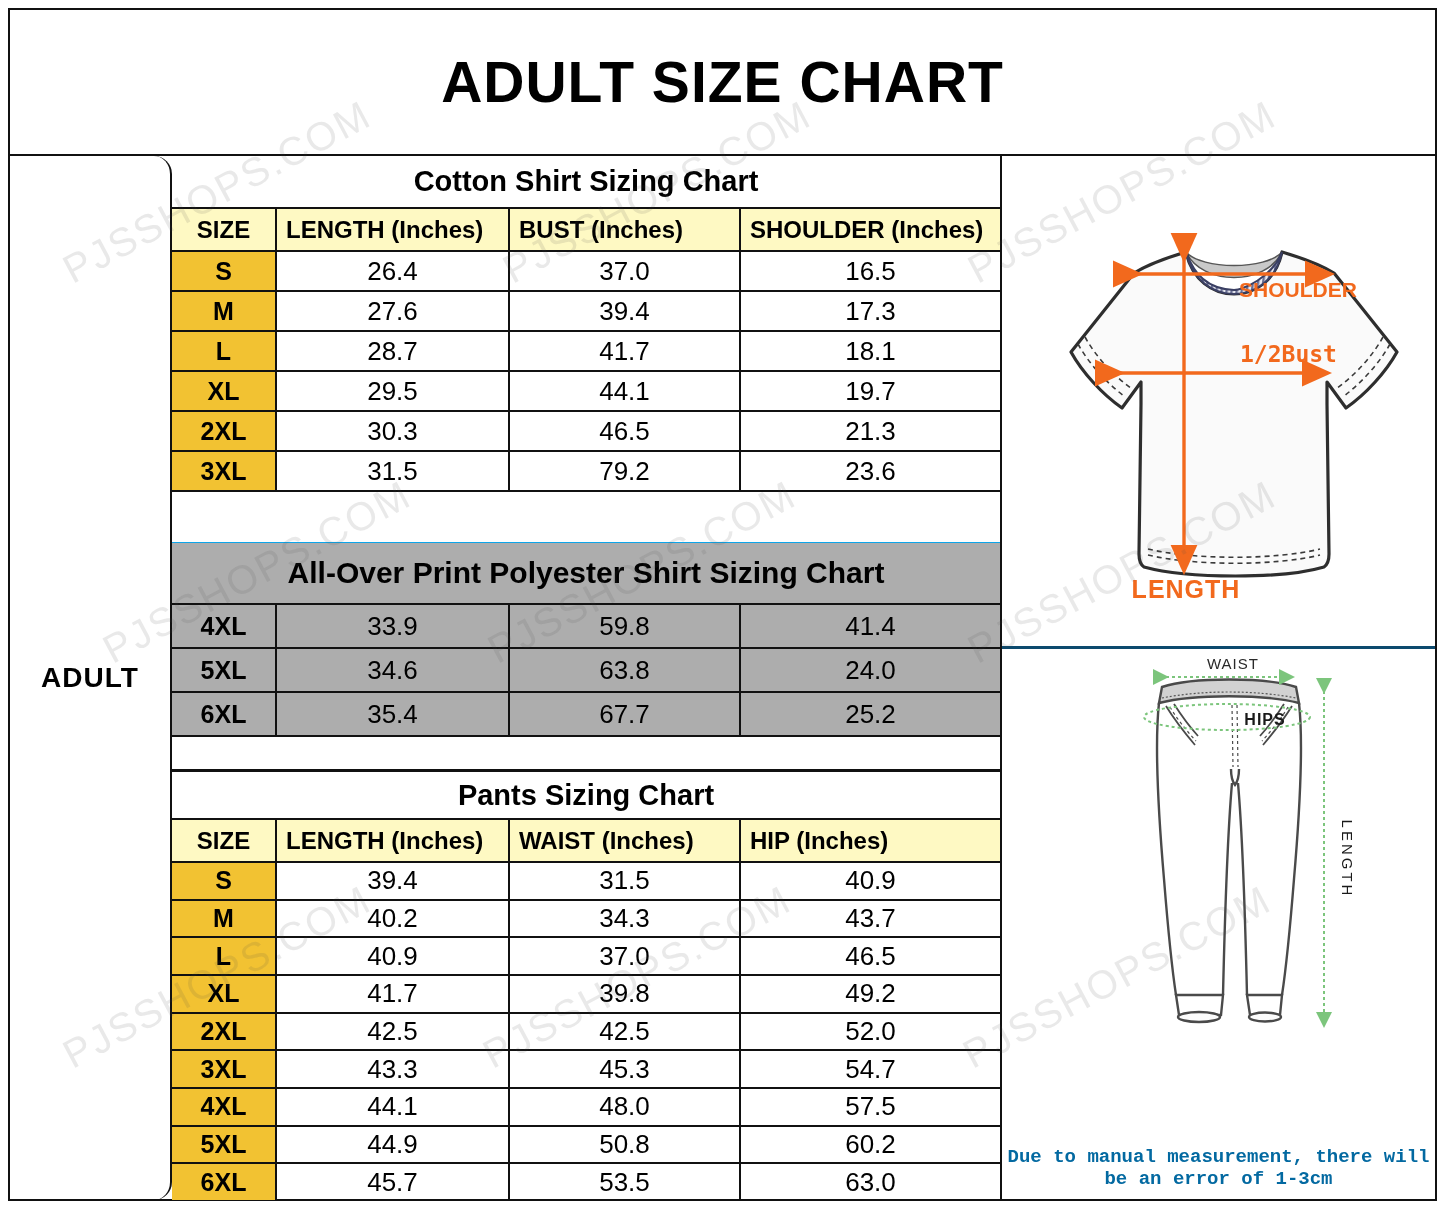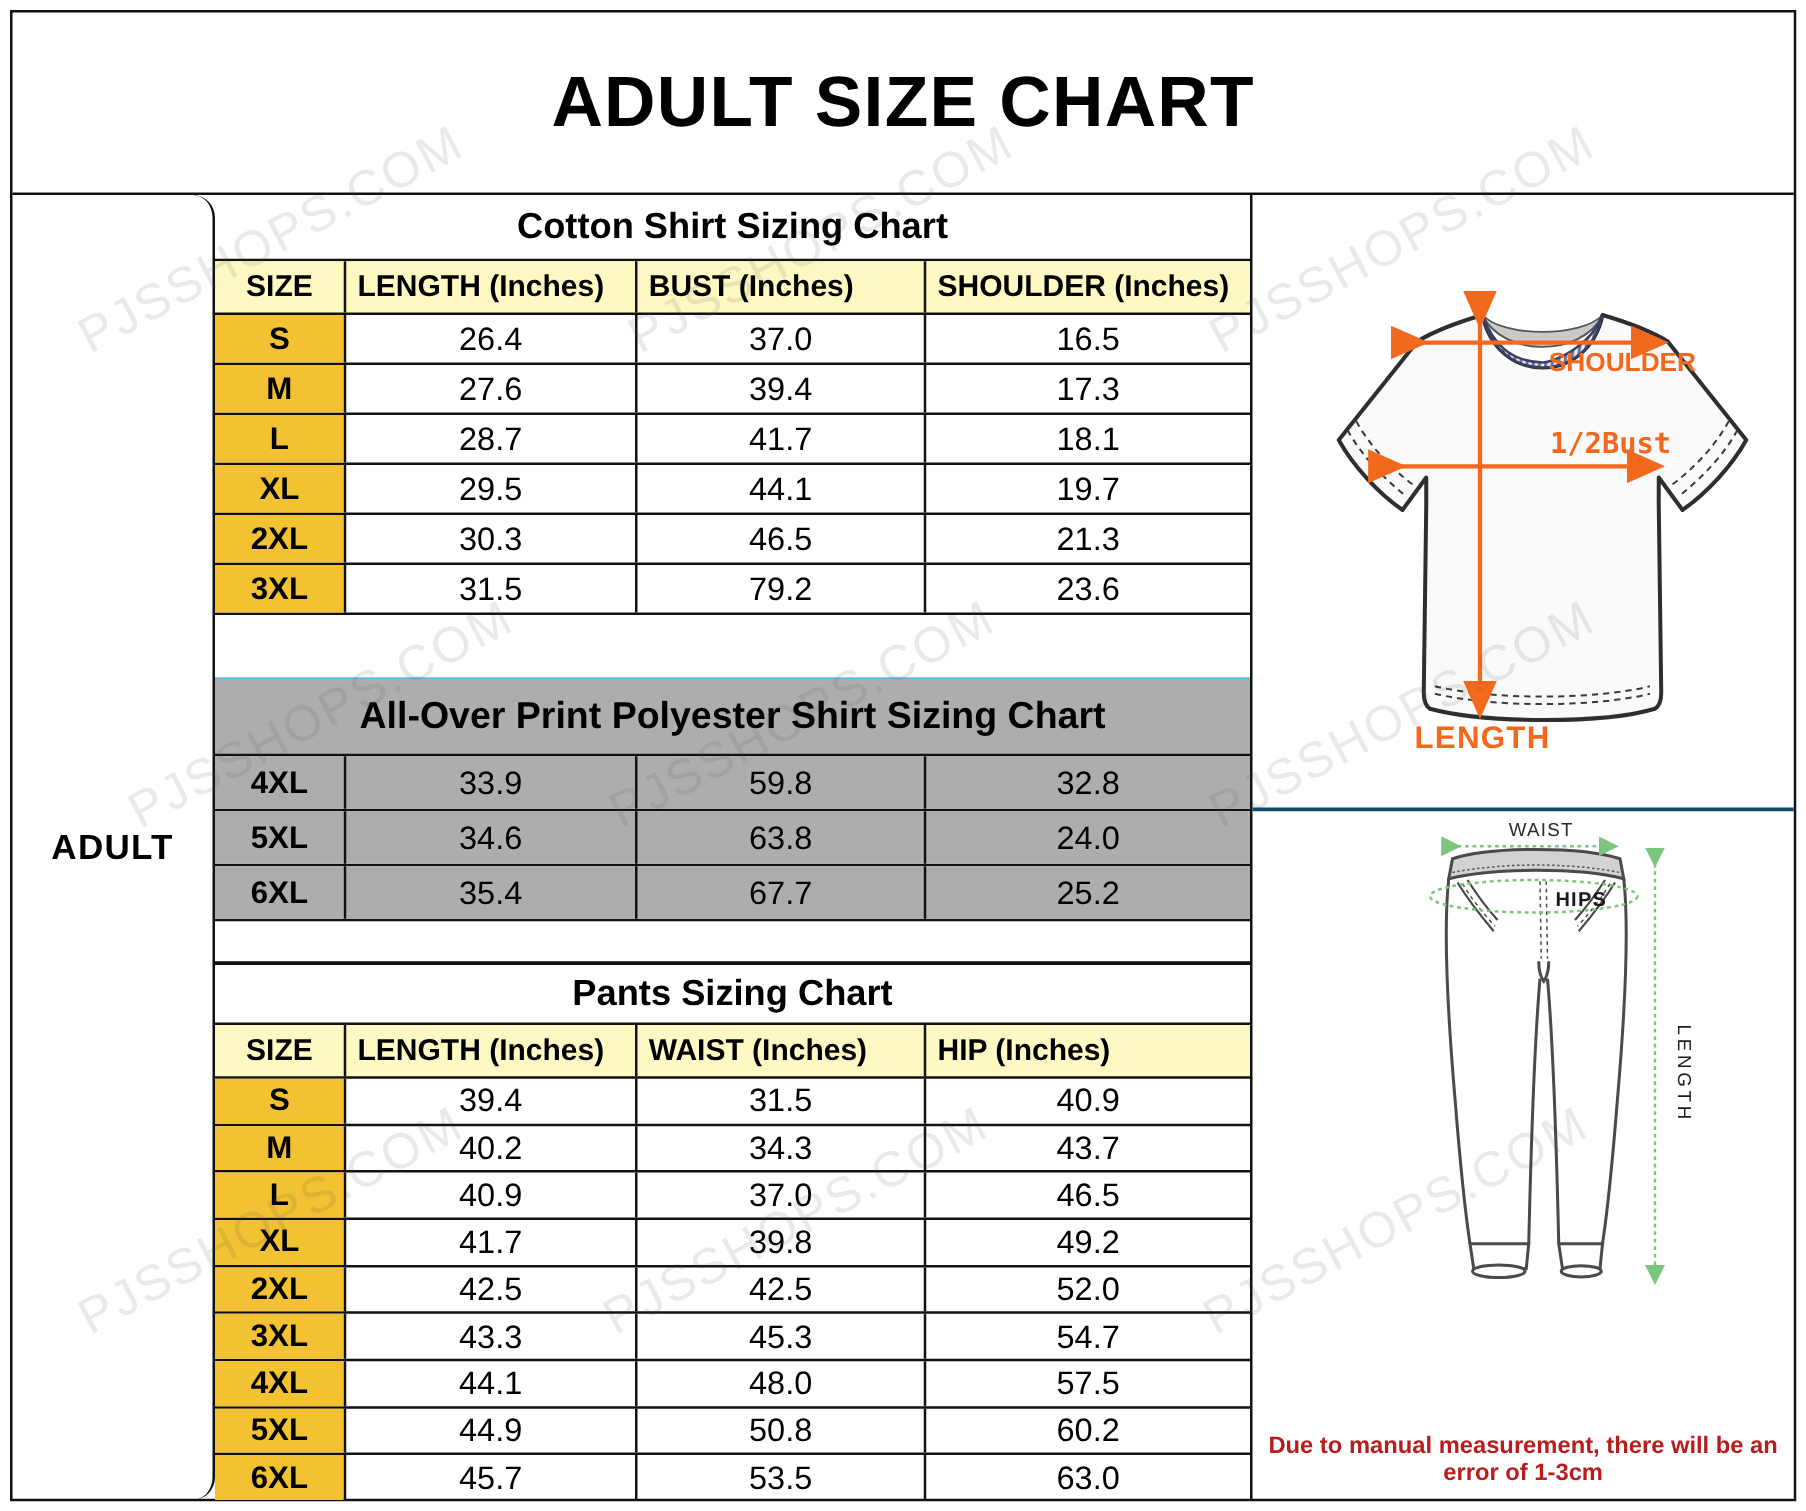--- a/index.html
+++ b/index.html
@@ -53,21 +53,21 @@
 
   .gap1{height:50px;}
   .gap2{height:32px;}
   .poly-section{border-top:1px solid #0ea5e9;}
   .pants-section{border-top:3px solid #111;display:flex;flex-direction:column;flex:1;}
 
   
   .shirt-cell{height:493px;border-bottom:3px solid #0c4a6e;position:relative;}
   .pants-cell{flex:1;position:relative;}
   .shirt-cell svg,.pants-cell svg{display:block;}
-  .note{position:absolute;left:0;right:0;bottom:10px;text-align:center;color:#b91c1c;font-weight:bold;font-size:19px;}
+  .note{position:absolute;left:0;right:0;bottom:10px;text-align:center;color:#0369a1;font-weight:bold;font-size:19px;font-family:Liberation Mono, monospace;}
 
   
   .wm{position:absolute;font-size:40px;letter-spacing:2px;color:rgba(70,70,70,0.12);white-space:nowrap;pointer-events:none;z-index:9;transform:translate(-50%,-50%) rotate(-28deg);}
   .wm.p1{left:207px;top:182px;}  .wm.p2{left:647px;top:182px;}  .wm.p3{left:1112px;top:182px;}
   .wm.p4{left:247px;top:562px;}  .wm.p5{left:632px;top:562px;}  .wm.p6{left:1112px;top:562px;}
   .wm.p7{left:207px;top:967px;}  .wm.p8{left:627px;top:967px;}  .wm.p9{left:1107px;top:967px;}
 
   text{font-family:"Liberation Sans",sans-serif;}
   .mono-label{font-family:"DejaVu Sans Mono",monospace;}
 </style>
@@ -138,21 +138,21 @@
 
       <div class="gap1"></div>
 
       <div class="poly-section">
         <div class="sec-title poly-title">All-Over Print Polyester Shirt Sizing Chart</div>
         <div class="poly-rows" id="poly-rows">
             <div class="trow gray">
               <div class="cell size-cell">4XL</div>
               <div class="cell val-cell">33.9</div>
               <div class="cell val-cell">59.8</div>
-              <div class="cell val-cell">32.8</div>
+              <div class="cell val-cell">41.4</div>
             </div>
             <div class="trow gray">
               <div class="cell size-cell">5XL</div>
               <div class="cell val-cell">34.6</div>
               <div class="cell val-cell">63.8</div>
               <div class="cell val-cell">24.0</div>
             </div>
             <div class="trow gray">
               <div class="cell size-cell">6XL</div>
               <div class="cell val-cell">35.4</div>

